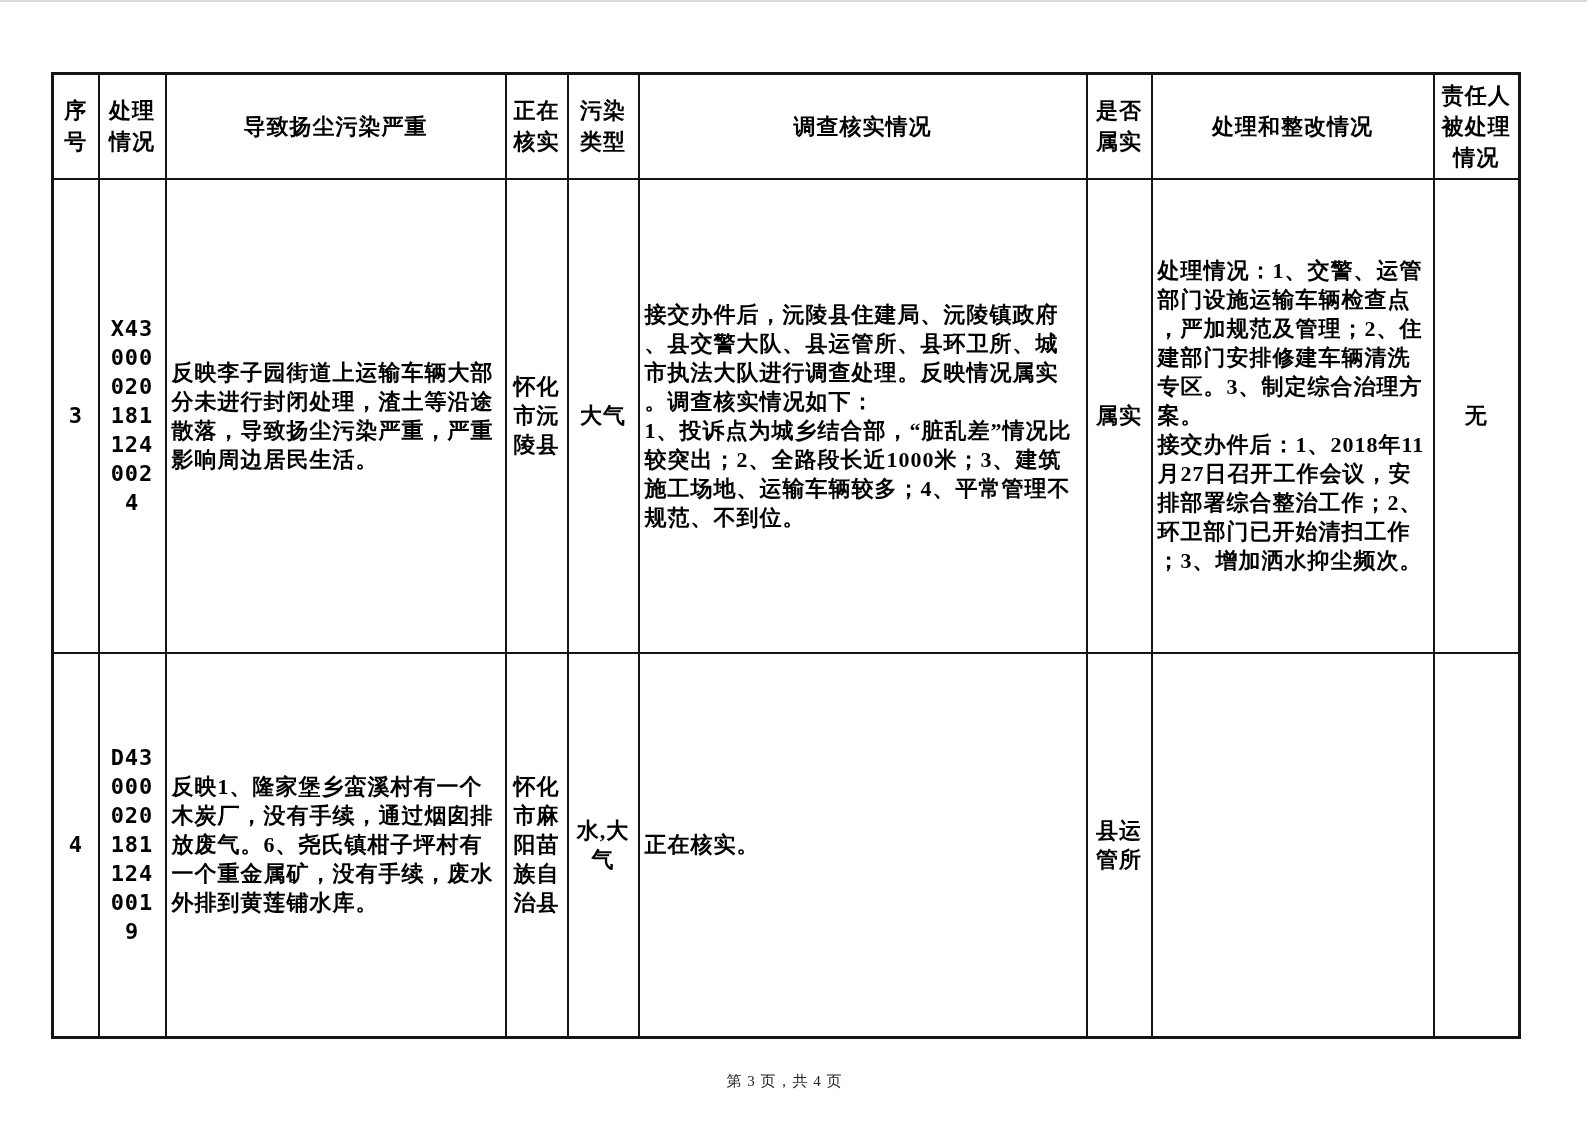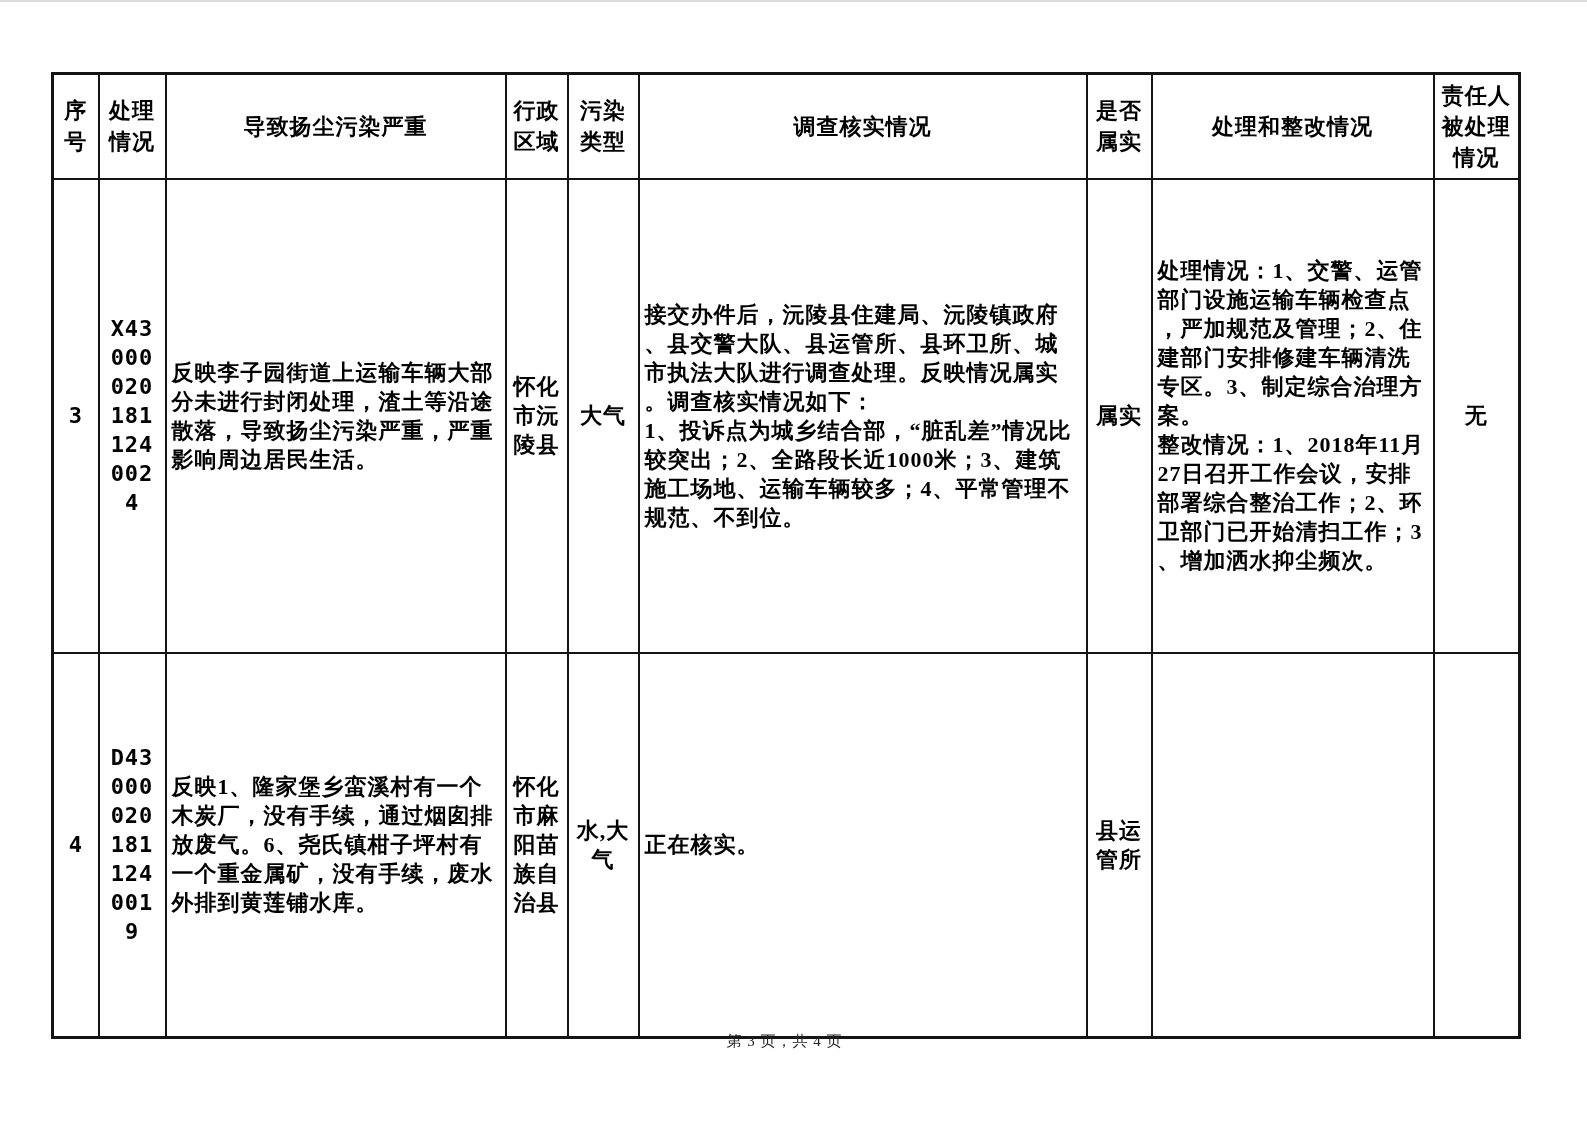--- a/index.html
+++ b/index.html
@@ -62,21 +62,21 @@
   .seq {
     font-family: "DejaVu Sans Mono", "Liberation Mono", monospace;
     font-size: 21px;
     letter-spacing: 0;
     text-align: center;
   }
   .para { margin: 0; }
   .blabel { font-weight: 800; }
   .footer {
     position: absolute;
-    top: 1032px; left: 51px;
+    top: 1072px; left: 51px;
     width: 1467px;
     text-align: center;
     font-size: 15px;
     letter-spacing: 1px;
     color: #222222;
   }
 </style>
 </head>
 <body>
 
@@ -93,21 +93,21 @@
       <col style="width:448px">
       <col style="width:65px">
       <col style="width:282px">
       <col style="width:86px">
     </colgroup>
     <thead>
       <tr class="hdr">
         <th>序号</th>
         <th>处理情况</th>
         <th>导致扬尘污染严重</th>
-        <th>行政区域</th>
+        <th>正在核实</th>
         <th>污染类型</th>
         <th>调查核实情况</th>
         <th>是否属实</th>
         <th>处理和整改情况</th>
         <th>责任人被处理情况</th>
       </tr>
     </thead>
     <tbody>
       <tr class="r0">
         <td class="seq">3</td>
@@ -115,21 +115,21 @@
         <td class="brk">反映李子园街道上运输车辆大部分未进行封闭处理，渣土等沿途散落，导致扬尘污染严重，严重影响周边居民生活。</td>
         <td class="center brk">怀化市沅陵县</td>
         <td class="center brk">大气</td>
         <td class="brk">
           <div class="para">接交办件后，沅陵县住建局、沅陵镇政府、县交警大队、县运管所、县环卫所、城市执法大队进行调查处理。反映情况属实。调查核实情况如下：</div>
           <div class="para">1、投诉点为城乡结合部，“脏乱差”情况比较突出；2、全路段长近1000米；3、建筑施工场地、运输车辆较多；4、平常管理不规范、不到位。</div>
         </td>
         <td class="center brk">属实</td>
         <td class="brk">
           <div class="para"><span class="blabel">处理情况：</span><span>1、交警、运管部门设施运输车辆检查点，严加规范及管理；2、住建部门安排修建车辆清洗专区。3、制定综合治理方案。</span></div>
-          <div class="para"><span class="blabel">整改情况：</span><span>1、2018年11月27日召开工作会议，安排部署综合整治工作；2、环卫部门已开始清扫工作；3、增加洒水抑尘频次。</span></div>
+          <div class="para"><span class="blabel">接交办件后：</span><span>1、2018年11月27日召开工作会议，安排部署综合整治工作；2、环卫部门已开始清扫工作；3、增加洒水抑尘频次。</span></div>
         </td>
         <td class="center">无</td>
       </tr>
       <tr class="r1">
         <td class="seq">4</td>
         <td class="mono">D430000201811240019</td>
         <td class="brk">反映1、隆家堡乡蛮溪村有一个木炭厂，没有手续，通过烟囱排放废气。6、尧氏镇柑子坪村有一个重金属矿，没有手续，废水外排到黄莲铺水库。</td>
         <td class="center brk">怀化市麻阳苗族自治县</td>
         <td class="center brk">水,大气</td>
         <td class="brk">

